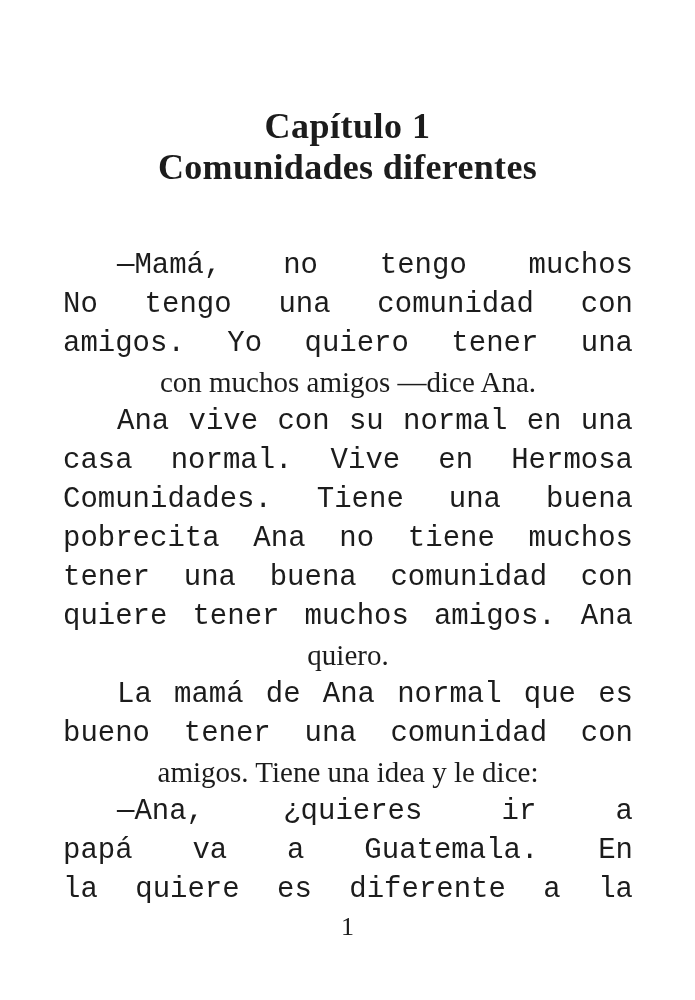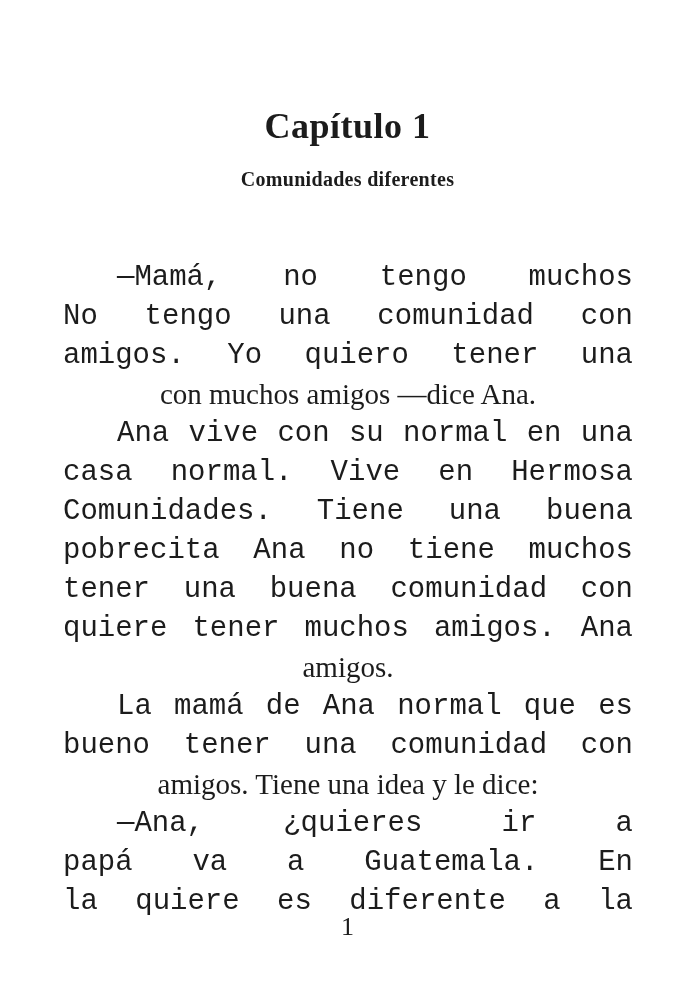--- a/index.html
+++ b/index.html
@@ -18,22 +18,22 @@
   }
   .chapter-title {
     margin: 104px 0 0 0;
     font-size: 36px;
     line-height: 44px;
     font-weight: bold;
     text-align: center;
     letter-spacing: 0.5px;
   }
   .chapter-subtitle {
-    margin: 12px;
-    font-size: 20px;
+    margin: 0;
+    font-size: 36px;
     line-height: 38px;
     font-weight: bold;
     text-align: center;
     letter-spacing: 0.3px;
   }
   .body-text {
     margin: 60px 62px 0 63px; 
     font-size: 29px;
   }
   .line {
@@ -72,21 +72,21 @@
       <div class="line j ind">—Mamá, no tengo muchos amigos.</div>
       <div class="line j">No tengo una comunidad con muchos</div>
       <div class="line j">amigos. Yo quiero tener una comunidad</div>
       <div class="line">con muchos amigos —dice Ana.</div>
       <div class="line j ind">Ana vive con su normal en una</div>
       <div class="line j">casa normal. Vive en Hermosa Beach,</div>
       <div class="line j">Comunidades. Tiene una buena familia. La</div>
       <div class="line j">pobrecita Ana no tiene muchos amigos y</div>
       <div class="line j">tener una buena comunidad con muchos</div>
       <div class="line j">quiere tener muchos amigos. Ana quiere</div>
-      <div class="line">amigos.</div>
+      <div class="line">quiero.</div>
       <div class="line j ind">La mamá de Ana normal que es</div>
       <div class="line j">bueno tener una comunidad con muchos</div>
       <div class="line">amigos. Tiene una idea y le dice:</div>
       <div class="line j ind">—Ana, ¿quieres ir a Guatemala? Tu</div>
       <div class="line j">papá va a Guatemala. En Guatemala</div>
       <div class="line j">la quiere es diferente a la cultura en</div>
     </div>
   <div class="page-number">1</div>
 </div>
 

